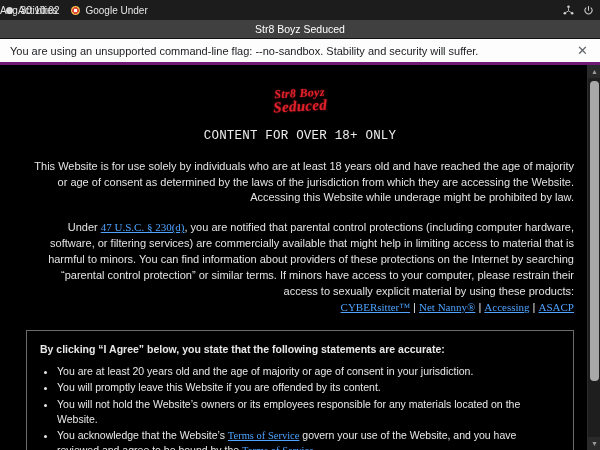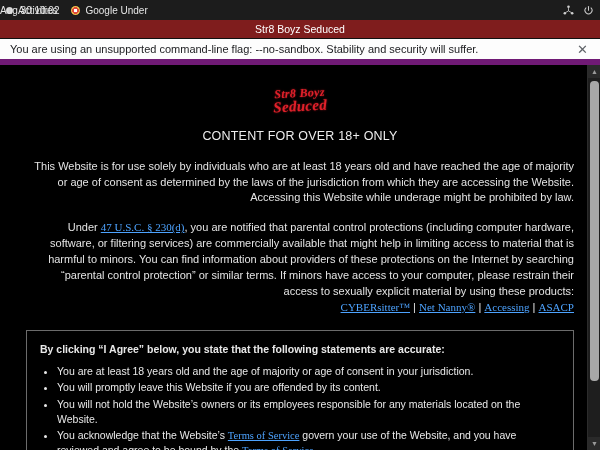--- a/index.html
+++ b/index.html
@@ -39,36 +39,36 @@
   }
   .topbar .right {
     margin-left: auto; display: flex; align-items: center; gap: 9px;
     position: relative; z-index: 2;
   }
   .ico-net, .ico-power { width: 11px; height: 11px; display:inline-block; }
 
   
   .winbar {
     height: 19px;
-    background: #7f1d1d;
+    background: #404040;
     color: #ffffff;
     font-size: 10.5px;
     display: flex; align-items: center; justify-content: center;
     border-bottom: 1px solid #111;
   }
 
   
   .infobar {
     height: 26px;
     background: #fdfdfd;
     color: #202124;
     font-size: 11px;
     display: flex; align-items: center;
     padding: 0 10px;
-    border-bottom: 6px solid #701a75;
+    border-bottom: 3px solid #701a75;
   }
   .infobar .msg { flex: 1; }
   .infobar .close {
     font-size: 13px; color: #5f6368; cursor: default;
     padding: 0 2px; line-height: 1;
   }
 
   
   .page {
     position: relative;
@@ -96,20 +96,21 @@
   }
   .logo .l2 { font-size: 15px; display:block; margin-top:-1px; }
 
   h1.headline {
     text-align: center;
     font-size: 12.5px;
     font-weight: normal;
     letter-spacing: .2px;
     margin: 0 0 16px 0;
     color: #ededed;
+    font-family: Liberation Mono, monospace;
   }
   p.para {
     font-size: 11px;
     line-height: 1.45;
     margin: 0 0 14px 0;
     text-align: right;
     color: #e3e3e3;
   }
   a.link { color: #4da3ff; text-decoration: underline; font-family: Liberation Serif, serif; }
 
@@ -205,21 +206,21 @@
     <p class="para">This Website is for use solely by individuals who are at least 18 years old and have reached the age of majority or age of consent as determined by the laws of the jurisdiction from which they are accessing the Website. Accessing this Website while underage might be prohibited by law.</p>
 
     <p class="para">
       <span>Under </span><a class="link" href="#">47 U.S.C. § 230(d)</a><span>, you are notified that parental control protections (including computer hardware, software, or filtering services) are commercially available that might help in limiting access to material that is harmful to minors. You can find information about providers of these protections on the Internet by searching “parental control protection” or similar terms. If minors have access to your computer, please restrain their access to sexually explicit material by using these products:</span><br>
       <a class="link" href="#">CYBERsitter™</a><span> | </span><a class="link" href="#">Net Nanny®</a><span> | </span><a class="link" href="#">Accessing</a><span> | </span><a class="link" href="#">ASACP</a>
     </p>
 
     <div class="box">
       <p class="intro">By clicking “I Agree” below, you state that the following statements are accurate:</p>
       <ul>
-        <li>You are at least 18 years old and the age of majority or age of consent in your jurisdiction.</li>
+        <li>You are at least 20 years old and the age of majority or age of consent in your jurisdiction.</li>
         <li>You will promptly leave this Website if you are offended by its content.</li>
         <li>You will not hold the Website’s owners or its employees responsible for any materials located on the Website.</li>
         <li><span>You acknowledge that the Website’s </span><a class="link" href="#">Terms of Service</a><span> govern your use of the Website, and you have reviewed and agree to be bound by the </span><a class="link" href="#">Terms of Service</a><span>.</span></li>
       </ul>
 
     </div>
 
   </div>
 
   <div class="scrollbar">

